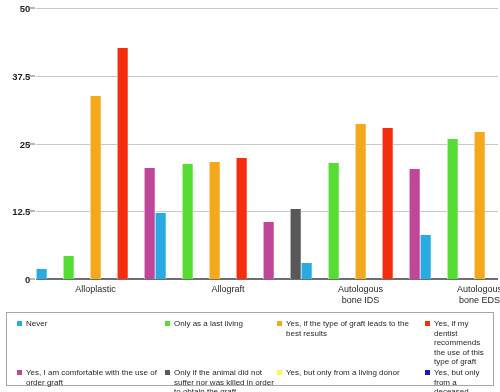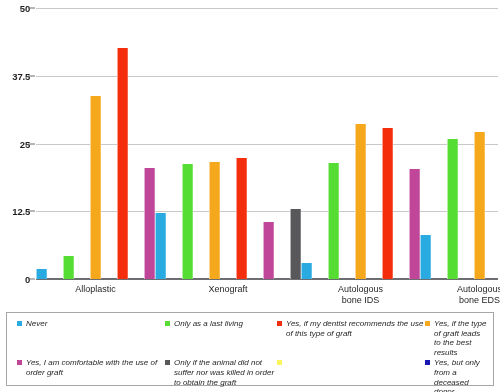--- a/index.html
+++ b/index.html
@@ -98,21 +98,21 @@
   .legend-item{
     display:flex;
     align-items:flex-start;
     gap:4px;
     font-size:8px;
     line-height:9.6px;
   }
   .swatch{
     width:5px;height:5px;flex:0 0 5px;margin-top:2px;
   }
-  .legend-text{color:#231f20;font-style:italic;}
+  .legend-text{color:#231f20;}
 </style>
 </head>
 <body>
 
 <div id="chart-root">
 
   <div class="plot-area">
     <div id="gridlines">
         <div class="ytick" style="top: 271px;">0</div>
         <div class="ytick-dash" style="top: 271px;"></div>
@@ -139,21 +139,21 @@
           <div class="bar" title="Yes, I am comfortable with the use of this graft: 20.5" style="height: 111.11px; background: rgb(192, 70, 154);"></div>
           <div class="group-label">Alloplastic</div>
         </div>
         <div class="group">
           <div class="bar" title="Never: 12.2" style="height: 66.124px; background: rgb(41, 171, 226);"></div>
           <div class="bar" title="Only as a last resort: 21.3" style="height: 115.446px; background: rgb(85, 221, 51);"></div>
           <div class="bar" title="Yes, if the type of graft leads to the best results: 21.6" style="height: 117.072px; background: rgb(245, 168, 28);"></div>
           <div class="bar" title="Yes, if my dentist recommends the use of this type of graft: 22.3" style="height: 120.866px; background: rgb(244, 45, 12);"></div>
           <div class="bar" title="Yes, I am comfortable with the use of this graft: 10.5" style="height: 56.91px; background: rgb(192, 70, 154);"></div>
           <div class="bar" title="Only if the animal did not suffer nor was killed in order to obtain the graft: 13" style="height: 70.46px; background: rgb(88, 88, 90);"></div>
-          <div class="group-label">Xenograft</div>
+          <div class="group-label">Allograft</div>
         </div>
         <div class="group">
           <div class="bar" title="Never: 2.9" style="height: 15.718px; background: rgb(41, 171, 226);"></div>
           <div class="bar" title="Only as a last resort: 21.4" style="height: 115.988px; background: rgb(85, 221, 51);"></div>
           <div class="bar" title="Yes, if the type of graft leads to the best results: 28.6" style="height: 155.012px; background: rgb(245, 168, 28);"></div>
           <div class="bar" title="Yes, if my dentist recommends the use of this type of graft: 27.8" style="height: 150.676px; background: rgb(244, 45, 12);"></div>
           <div class="bar" title="Yes, I am comfortable with the use of this graft: 20.3" style="height: 110.026px; background: rgb(192, 70, 154);"></div>
           <div class="group-label">Autologous
 bone IDS</div>
         </div>
@@ -183,37 +183,38 @@
     <div class="legend-grid" id="legend-grid">
         <div class="legend-item">
           <span class="swatch" style="background: rgb(41, 171, 226);"></span>
           <span class="legend-text">Never</span>
         </div>
         <div class="legend-item">
           <span class="swatch" style="background: rgb(85, 221, 51);"></span>
           <span class="legend-text">Only as a last living</span>
         </div>
         <div class="legend-item">
+          <span class="swatch" style="background: rgb(245, 168, 28);"></span>
+          <span class="legend-text">Yes, if the type of graft leads to the best results</span>
+        </div>
+        <div class="legend-item">
           <span class="swatch" style="background: rgb(244, 45, 12);"></span>
           <span class="legend-text">Yes, if my dentist recommends the use of this type of graft</span>
         </div>
         <div class="legend-item">
-          <span class="swatch" style="background: rgb(245, 168, 28);"></span>
-          <span class="legend-text">Yes, if the type of graft leads to the best results</span>
-        </div>
-        <div class="legend-item">
           <span class="swatch" style="background: rgb(192, 70, 154);"></span>
           <span class="legend-text">Yes, I am comfortable with the use of order graft</span>
         </div>
         <div class="legend-item">
           <span class="swatch" style="background: rgb(88, 88, 90);"></span>
           <span class="legend-text">Only if the animal did not suffer nor was killed in order to obtain the graft</span>
         </div>
         <div class="legend-item">
           <span class="swatch" style="background: rgb(251, 245, 92);"></span>
+          <span class="legend-text">Yes, but only from a living donor</span>
         </div>
         <div class="legend-item">
           <span class="swatch" style="background: rgb(26, 24, 181);"></span>
           <span class="legend-text">Yes, but only from a deceased donor</span>
         </div>
       </div>
   </div>
 
 </div>
 

